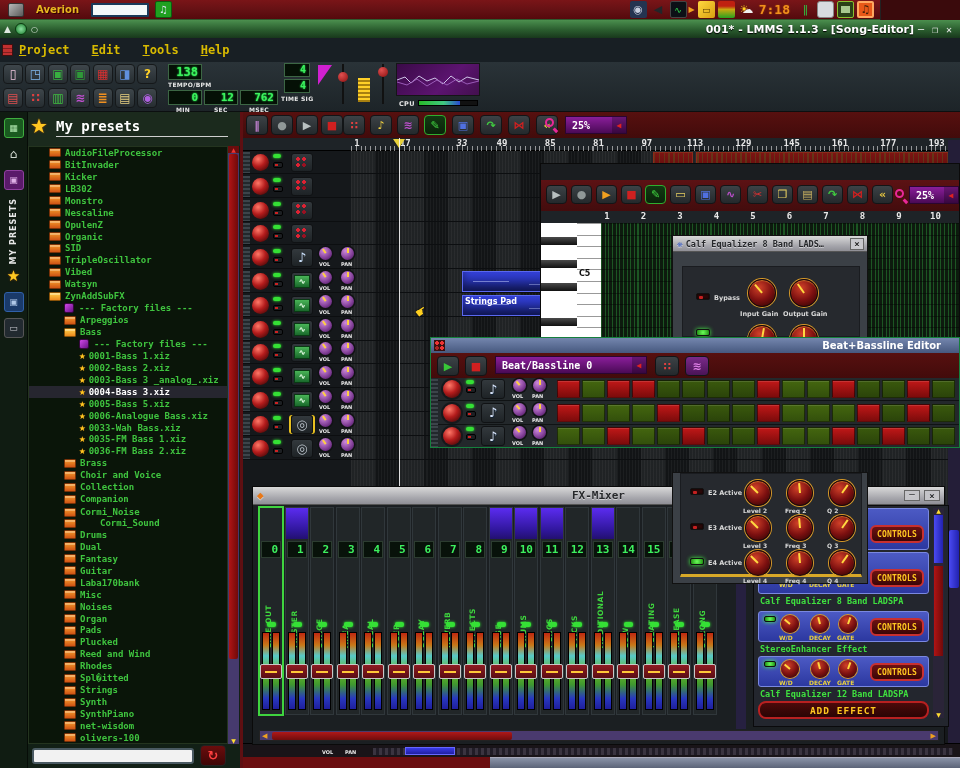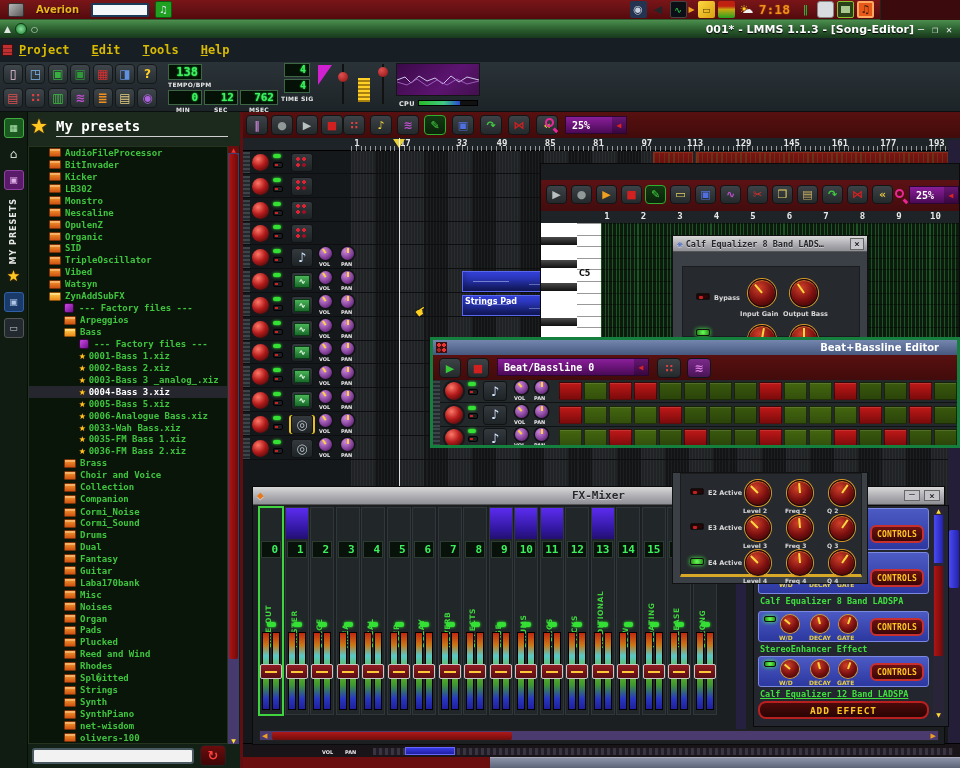--- a/index.html
+++ b/index.html
@@ -102,21 +102,21 @@
 #calf-top{left:672px;top:235px;width:196px;height:103px;background:#3b4046;border:1px solid #111;overflow:hidden;z-index:3}
 #calf-lower{left:672px;top:472px;width:196px;height:112px;background:#3b4046;border:1px solid #111;z-index:7}
 .calf-panel{position:absolute;background:#26292e;border:1px solid #1a1c20}
 .knob-calf{position:absolute;border-radius:50%;background:radial-gradient(circle at 40% 30%,#d04028,#7c1010 52%,#3a0606 88%);border:1px solid #20904в;border:1px solid #1a0606;box-shadow:inset 0 1px 1px rgba(255,190,60,.5),0 0 0 1px #d89a28}
 .knob-calf::after{content:"";position:absolute;left:46%;top:8%;width:2px;height:42%;background:#ffd840;transform:rotate(var(--r,0deg));transform-origin:50% 100%}
 .led{position:absolute;width:14px;height:7px;border-radius:2px;background:#2a0808;border:1px solid #111;box-shadow:inset 0 0 2px #000}
 .led.on{background:radial-gradient(circle,#6aff5a,#1e8a10);box-shadow:0 0 4px #4f4}
 .led.red::after{content:"";position:absolute;left:2px;top:1.5px;width:4px;height:3px;background:#c42020;border-radius:1px}
 .calf-lab{position:absolute;color:#d8d8d8;font:bold 6.5px "DejaVu Sans",sans-serif;white-space:nowrap}
 
-#bb-editor{left:430px;top:337px;width:530px;height:111px;background:#fde047;border:3px solid #15803d;overflow:hidden;z-index:4}
+#bb-editor{left:430px;top:337px;width:530px;height:111px;background:#fde047;border:1px solid #15803d;overflow:hidden;z-index:4}
 #bb-title{position:absolute;left:0;top:0;width:100%;height:15px;background:linear-gradient(180deg,#7486ae,#46587e);color:#fff;font:bold 10px "DejaVu Sans",sans-serif;display:flex;align-items:center}
 #bb-toolbar{position:absolute;left:0;top:15px;width:100%;height:25px;background:linear-gradient(180deg,#57100f,#420b0b)}
 #bb-rows{position:absolute;left:0;top:40px;width:100%;height:95px;background:#23282b}
 .bbrow{position:absolute;left:0;width:100%;height:23px;border-bottom:1px solid #101314}
 .stepcell{position:absolute;top:2px;width:23px;height:18px;border:1px solid rgba(0,0,0,.5);box-shadow:inset 0 1px 0 rgba(255,255,255,.12)}
 .sg0{background:linear-gradient(180deg,#44660f,#33500c)}
 .sg1{background:linear-gradient(180deg,#3a590d,#2b440a)}
 .son{background:linear-gradient(180deg,#c01818,#7c0b0b)!important}
 .sblue{background:linear-gradient(180deg,#3030e0,#1818a0)!important;border-bottom:2px solid #a030c0}
 .bbnote{color:#dce8ff;font-size:13px;text-shadow:1px 1px 0 #123}
@@ -409,21 +409,21 @@
           <span>Collection</span>
         </div>
         <div class="trow" style="padding-left: 35px;">
           <span class="ic-folder"></span>
           <span>Companion</span>
         </div>
         <div class="trow" style="padding-left: 35px; align-items: flex-end;">
           <span class="ic-folder"></span>
           <span>Cormi_Noise</span>
         </div>
-        <div class="trow" style="padding-left: 35px;">
+        <div class="trow" style="padding-left: 35px; gap: 20px;">
           <span class="ic-folder"></span>
           <span>Cormi_Sound</span>
         </div>
         <div class="trow" style="padding-left: 35px;">
           <span class="ic-folder"></span>
           <span>Drums</span>
         </div>
         <div class="trow" style="padding-left: 35px;">
           <span class="ic-folder"></span>
           <span>Dual</span>
@@ -793,21 +793,21 @@
       <span style="margin-left:4px;color:#4060c0">❋</span>
       <span style="margin-left:3px;font-size:8.5px">Calf Equalizer 8 Band LADS…</span>
       <span style="margin-left:auto;margin-right:3px;width:14px;height:12px;background:#c8c8cc;border:1px solid #666;color:#222;font-size:9px;text-align:center;line-height:11px">×</span>
     </div>
     <div class="calf-panel" style="left:9px;top:30px;width:178px;height:71px">
       <div class="led red" style="left:13px;top:26px"></div>
       <div class="calf-lab" style="left:31px;top:27px">Bypass</div>
       <div class="knob-calf" style="left:65px;top:12px;width:28px;height:28px;--r:-40deg"></div>
       <div class="knob-calf" style="left:107px;top:12px;width:28px;height:28px;--r:-35deg"></div>
       <div class="calf-lab" style="left:57px;top:43px">Input Gain</div>
-      <div class="calf-lab" style="left:100px;top:43px">Output Bass</div>
+      <div class="calf-lab" style="left:100px;top:43px">Output Gain</div>
       <div class="led on" style="left:13px;top:62px"></div>
       <div class="knob-calf" style="left:65px;top:58px;width:28px;height:28px;--r:10deg"></div>
       <div class="knob-calf" style="left:107px;top:58px;width:28px;height:28px;--r:0deg"></div>
     </div>
   </div>
 
   <div id="bb-editor" class="abs">
     <div id="bb-title">
       <div style="width:11px;height:11px;margin-left:3px;background:radial-gradient(circle 2px at 3px 3px,#e33 98%,transparent),radial-gradient(circle 2px at 8px 3px,#e33 98%,transparent),radial-gradient(circle 2px at 3px 8px,#a22 98%,transparent),radial-gradient(circle 2px at 8px 8px,#e33 98%,transparent),#3a1010"></div>
       <span style="margin-left:auto;margin-right:18px">Beat+Bassline Editor</span>
@@ -1168,21 +1168,21 @@
         <div class="chentry" style="top: 150px; height: 31px;">
           <div class="led on" style="left: 5px; top: 4px; width: 12px; height: 6px;"></div>
           <div class="knob-chain" style="left: 22px; top: 3px; --r: -50deg;"></div>
           <div class="chklabel" style="left: 20px; top: 22px;">W/D</div>
           <div class="knob-chain" style="left: 52px; top: 3px; --r: -15deg;"></div>
           <div class="chklabel" style="left: 50px; top: 22px;">DECAY</div>
           <div class="knob-chain" style="left: 80px; top: 3px; --r: 20deg;"></div>
           <div class="chklabel" style="left: 78px; top: 22px;">GATE</div>
           <div class="controls-btn" style="right: 4px; top: 6px;">CONTROLS</div>
         </div>
-        <div class="chname" style="top: 183px; text-decoration: underline;">Calf Equalizer 12 Band LADSPA</div>
+        <div class="chname" style="top: 183px;">Calf Equalizer 12 Band LADSPA</div>
       </div>
     <div id="add-effect">ADD EFFECT</div>
     <div id="ch-vscroll">
       <div style="position:absolute;left:0;top:0;width:11px;height:6px;color:#fd3;font-size:6px;text-align:center;line-height:6px">▲</div>
       <div style="position:absolute;left:1px;top:7px;width:9px;height:48px;background:linear-gradient(90deg,#4a4af2,#2222b0)"></div>
       <div style="position:absolute;left:1px;top:58px;width:9px;height:90px;background:linear-gradient(90deg,#b01414,#700a0a)"></div>
       <div style="position:absolute;left:0;bottom:0;width:11px;height:6px;color:#fd3;font-size:6px;text-align:center;line-height:6px">▼</div>
     </div>
   </div>
 

